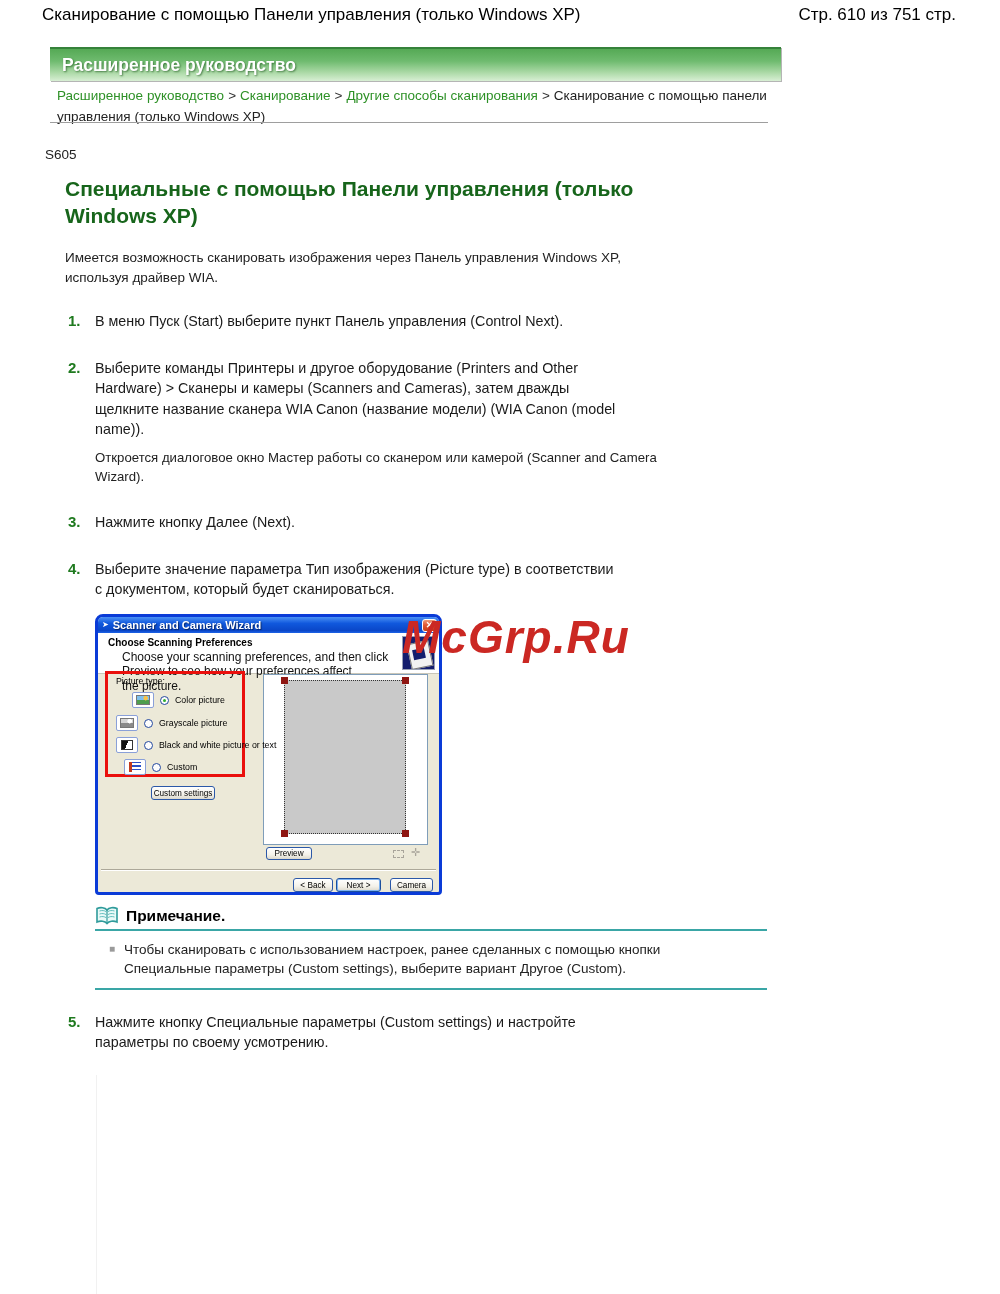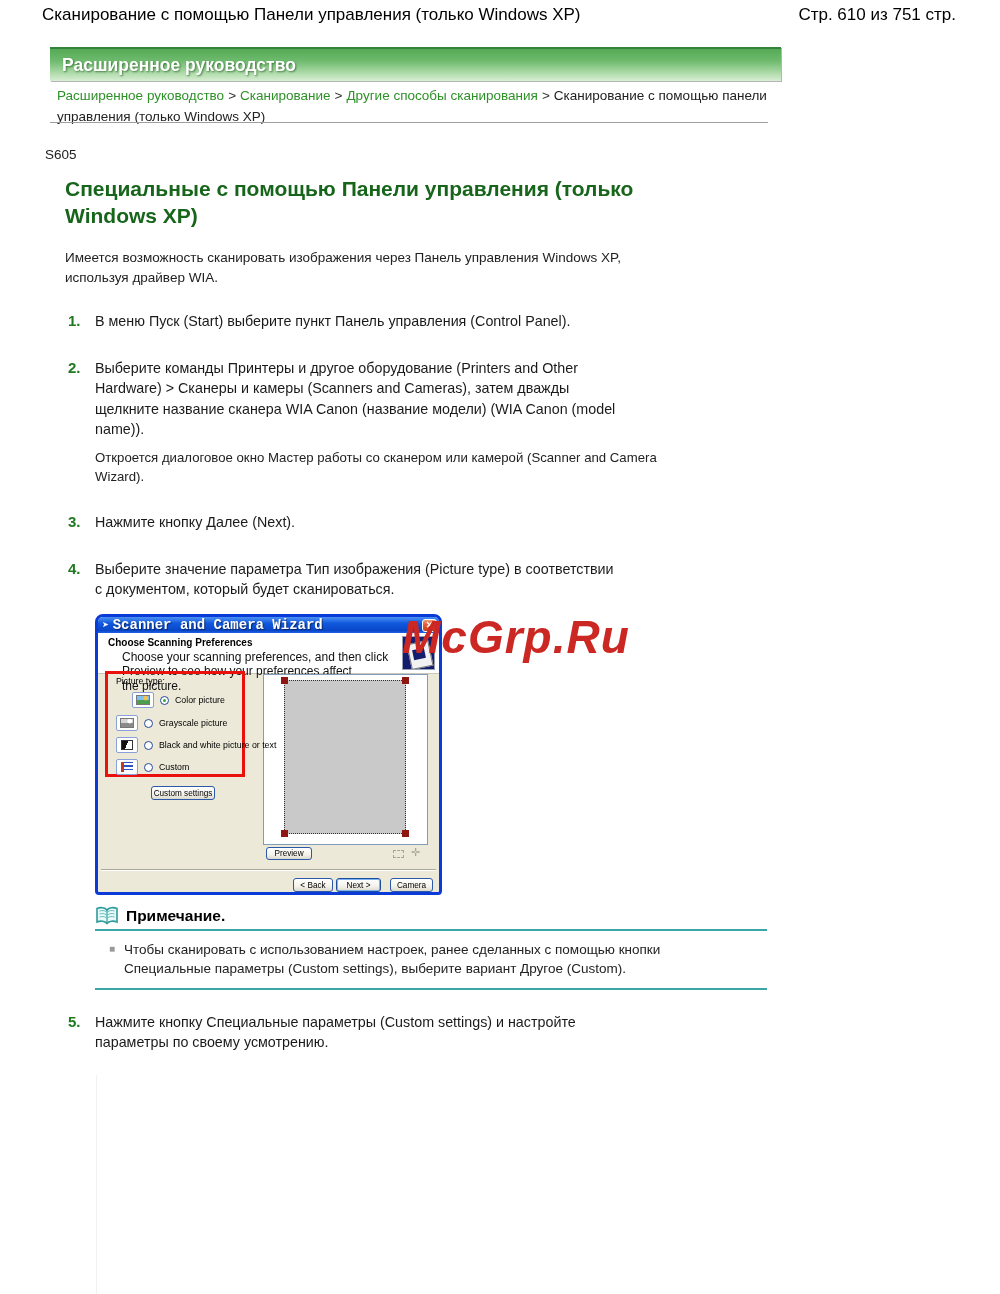--- a/index.html
+++ b/index.html
@@ -55,38 +55,38 @@
     left:95px; top:614px; width:347px; height:281px;
     border:3px solid #0a3bd7; border-radius:8px 8px 4px 4px;
     background:#ece9d8;
   }
   .titlebar {
     height:16px; border-radius:5px 5px 0 0;
     background:linear-gradient(180deg,#4a90f4 0%,#1058dd 40%,#0a46c8 85%,#1c64e8 100%);
     display:flex; align-items:center; gap:4px; padding:0 2px 0 4px;
   }
   .title-arrow { color:#fff; font-size:8px; line-height:1; }
-  .titlebar-text { flex:1; color:#fff; font-size:14px; font-weight:bold; white-space:nowrap; text-shadow:1px 1px 1px rgba(0,0,0,.5);font-family:Liberation Mono, monospace; }
+  .titlebar-text { flex:1; color:#fff; font-size:11px; font-weight:bold; white-space:nowrap; text-shadow:1px 1px 1px rgba(0,0,0,.5); }
   .close-btn {
     width:15px; height:13px; border:1px solid #fff; border-radius:3px;
     background:linear-gradient(180deg,#f09a78 0%,#e25a35 45%,#c63d17 100%);
     color:#fff; font-size:9px; font-weight:bold; line-height:11px; text-align:center; cursor:pointer;
   }
   .dlg-header { position:relative; height:41px; background:#fff; padding:4px 0 0 10px; border-bottom:1px solid #c9c6b8; }
   .dlg-heading { font-size:10px; font-weight:bold; color:#000; }
   .dlg-desc { margin:2px 0 0 14px; width:280px; font-size:12px; line-height:1.2; color:#111; white-space:pre-line; }
   .wiz-graphic { position:absolute; right:4px; top:3px; width:33px; height:34px; background:#141e6e; border:1px solid #98a0b5; overflow:hidden; }
   .wiz-graphic::before { content:""; position:absolute; left:6px; top:5px; width:20px; height:24px; background:#f2f2f2; border:1px solid #777; transform:rotate(-12deg); }
   .wiz-graphic::after { content:""; position:absolute; left:10px; top:12px; width:12px; height:10px; background:#141e6e; transform:rotate(-12deg); }
   .dlg-body { position:relative; height:224px; }
 
   .red-group { position:absolute; left:7px; top:-3px; width:140px; height:106px; border:3px solid #ea100c; z-index:3; }
   .group-label { position:absolute; left:8px; top:2px; font-size:8.8px; color:#000; }
   .opt-row { position:absolute; left:8px; display:flex; align-items:center; gap:6px; }
-  .opt-row.r0 { top:18px;padding-left:16px; } .opt-row.r1 { top:41px; } .opt-row.r2 { top:63px; } .opt-row.r3 { top:85px; }
+  .opt-row.r0 { top:18px;padding-left:16px; } .opt-row.r1 { top:41px; } .opt-row.r2 { top:63px; } .opt-row.r3 { top:85px;margin-left:8px; }
   .icon-btn { width:22px; height:16px; background:#fff; border:1px solid #8aa0d8; border-radius:2px; display:flex; align-items:center; justify-content:center; cursor:pointer; }
   .mini { width:14px; height:10px; }
   .mini-color { background:radial-gradient(circle at 72% 28%, #f6c34a 0 2px, transparent 2.5px), linear-gradient(180deg,#7ec0ee 55%, #4f9e4f 55%); border:1px solid #777; }
   .mini-gray  { background:radial-gradient(circle at 72% 28%, #fff 0 2px, transparent 2.5px), linear-gradient(180deg,#d6d6d6 55%, #8a8a8a 55%); border:1px solid #777; }
   .mini-bw    { background:linear-gradient(115deg,#111 48%,#fff 48%); border:1px solid #333; width:12px; }
   .mini-custom{ background:repeating-linear-gradient(180deg,#2a52c8 0 1.5px, transparent 1.5px 3.5px); border-left:3px solid #c23a1d; width:12px; }
   .radio { position:relative; width:9px; height:9px; flex:none; border:1px solid #23489e; border-radius:50%; background:#fdfdfd; cursor:pointer; }
   .radio.sel::after { content:""; position:absolute; left:2px; top:2px; width:3px; height:3px; border-radius:50%; background:#2fae2f; }
   .opt-label { font-size:8.8px; color:#000; white-space:nowrap; }
 
@@ -150,21 +150,21 @@
   <div class="abs rule"></div>
 
   <div class="abs code">S605</div>
   <div class="abs h1">Специальные с помощью Панели управления (только
 Windows XP)</div>
   <div class="abs intro">Имеется возможность сканировать изображения через Панель управления Windows XP,
 используя драйвер WIA.</div>
 
   <div class="abs step step-1">
     <div class="step-num">1.</div>
-    <div class="step-text">В меню Пуск (Start) выберите пункт Панель управления (Control Panel).</div>
+    <div class="step-text">В меню Пуск (Start) выберите пункт Панель управления (Control Next).</div>
   </div>
 
   <div class="abs step step-2">
     <div class="step-num">2.</div>
     <div>
       <div class="step-text">Выберите команды Принтеры и другое оборудование (Printers and Other
 Hardware) &gt; Сканеры и камеры (Scanners and Cameras), затем дважды
 щелкните название сканера WIA Canon (название модели) (WIA Canon (model
 name)).</div>
       <div class="step-sub">Откроется диалоговое окно Мастер работы со сканером или камерой (Scanner and Camera

